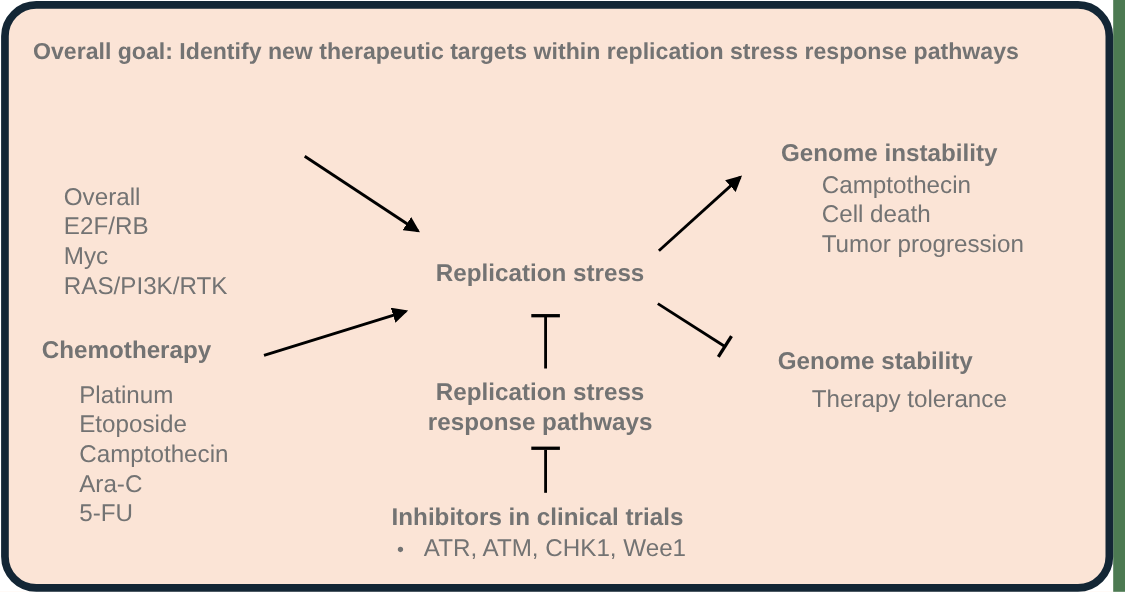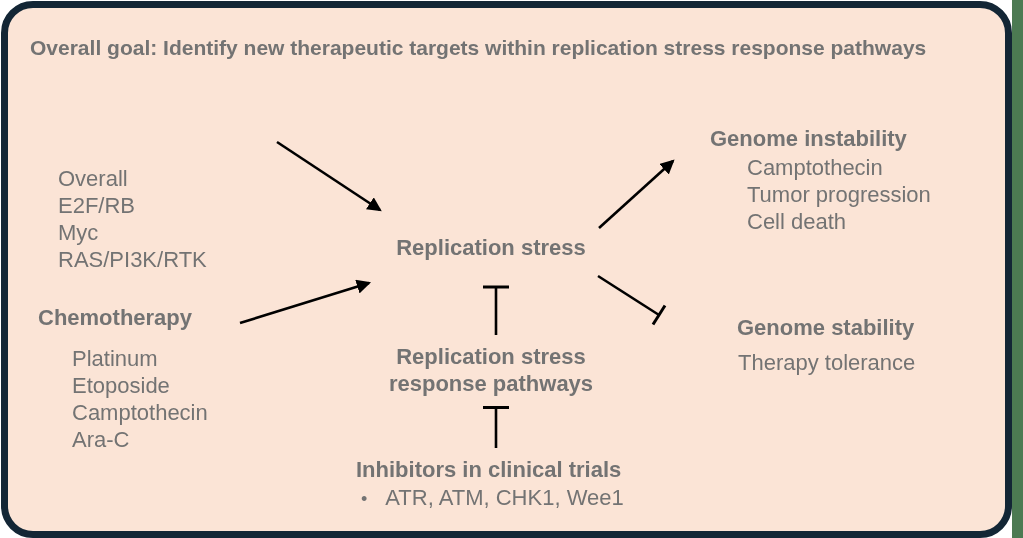--- a/index.html
+++ b/index.html
@@ -83,40 +83,41 @@
     <div>Myc</div>
     <div>RAS/PI3K/RTK</div>
   </div>
 
   <div class="txt bold" style="left:38px; top:304px;">Chemotherapy</div>
   <div class="txt" style="left:72px; top:345px;">
     <div>Platinum</div>
     <div>Etoposide</div>
     <div>Camptothecin</div>
     <div>Ara-C</div>
+    <div>5-FU</div>
   </div>
 
   <div class="txt bold center" style="left:341px; top:234px; width:300px;">Replication stress</div>
 
   <div class="txt bold center" style="left:341px; top:343px; width:300px;">
     <div>Replication stress</div>
     <div>response pathways</div>
   </div>
 
   <div class="txt bold" style="left:356px; top:456px;">Inhibitors in clinical trials</div>
   <div class="txt bullet-row" style="left:361px; top:484px;">
     <span class="bullet-glyph">•</span>
     <span class="bullet-text">ATR, ATM, CHK1, Wee1</span>
   </div>
 
   <div class="txt bold" style="left:710px; top:125px;">Genome instability</div>
   <div class="txt" style="left:747px; top:154px;">
     <div>Camptothecin</div>
+    <div>Cell death</div>
     <div>Tumor progression</div>
-    <div>Cell death</div>
   </div>
 
-  <div class="txt bold" style="left:707px; top:314px;margin-left:30px;">Genome stability</div>
+  <div class="txt bold" style="left:707px; top:314px;">Genome stability</div>
   <div class="txt" style="left:738px; top:349px;">
     <div>Therapy tolerance</div>
   </div>
 
 </div>
 
 </body></html>

